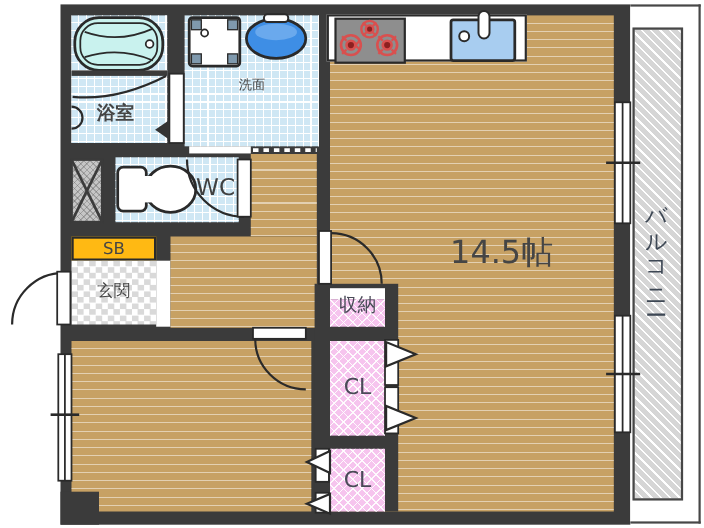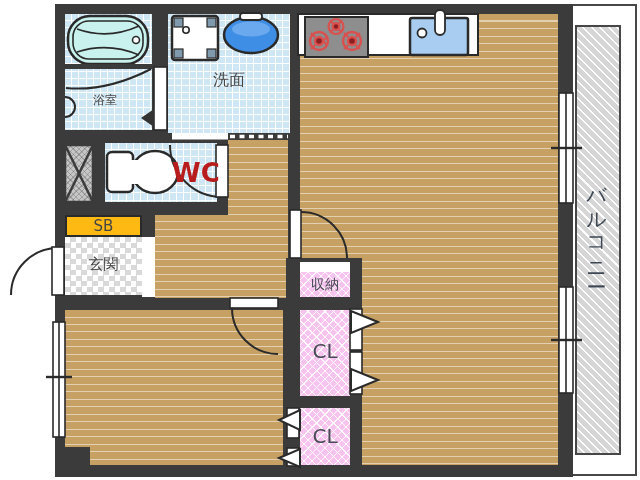--- a/index.html
+++ b/index.html
@@ -183,35 +183,36 @@
       <line x1="551" y1="340" x2="582" y2="340" stroke="#2a2a2a" stroke-width="2.4"></line>
     </g>
 
     <g>
       <rect x="53" y="322" width="12" height="115" fill="#fff" stroke="#2a2a2a" stroke-width="1.6"></rect>
       <line class="lnthin" x1="59" y1="322" x2="59" y2="437"></line>
       <line x1="46" y1="377" x2="72" y2="377" stroke="#2a2a2a" stroke-width="2.4"></line>
     </g>
   </svg>
 
-  <div class="abs lbl" style="left:70px;top:93px;width:70px;font-size:12px;">
+  <div class="abs lbl" style="left:70px;top:93px;width:70px;font-size:17px;font-weight:bold;">
     <span>浴室</span></div>
-  <div class="abs lbl" style="left:168px;top:70px;width:122px;font-size:16px;">
+  <div class="abs lbl" style="left:168px;top:70px;width:122px;font-size:12px;">
     <div>洗面</div>
     </div>
-  <div class="abs lbl" style="left:170px;top:157px;width:52px;font-size:26px;color:#b91c1c;font-weight:bold;">
+  <div class="abs lbl" style="left:170px;top:157px;width:52px;font-size:21px;color:#404040;">
     <span>WC</span></div>
   <div class="abs lbl" style="left:65px;top:215px;width:77px;font-size:15px;line-height:22px;">
     <span>SB</span></div>
   <div class="abs lbl" style="left:65px;top:255px;width:77px;font-size:15px;">
     <span>玄関</span></div>
-  <div class="abs lbl2" style="left:298px;top:276px;width:54px;font-size:14px;">
+  <div class="abs lbl2" style="left:298px;top:266px;width:54px;font-size:17px;">
     <span>収納</span></div>
   <div class="abs lbl2" style="left:300px;top:339px;width:50px;font-size:20px;">
     <span>CL</span></div>
   <div class="abs lbl2" style="left:300px;top:424px;width:50px;font-size:20px;">
     <span>CL</span></div>
   <div class="abs lbl" style="left:350px;top:211px;width:212px;font-size:31px;line-height:1.25;">
+    <div style="font-size:29px;">14.5帖</div>
     </div>
   <div class="abs vtext" style="left:584px;top:173px;font-size:20px;">
     <span>バルコニー</span></div>
 
 </div>
 
 </body></html>

